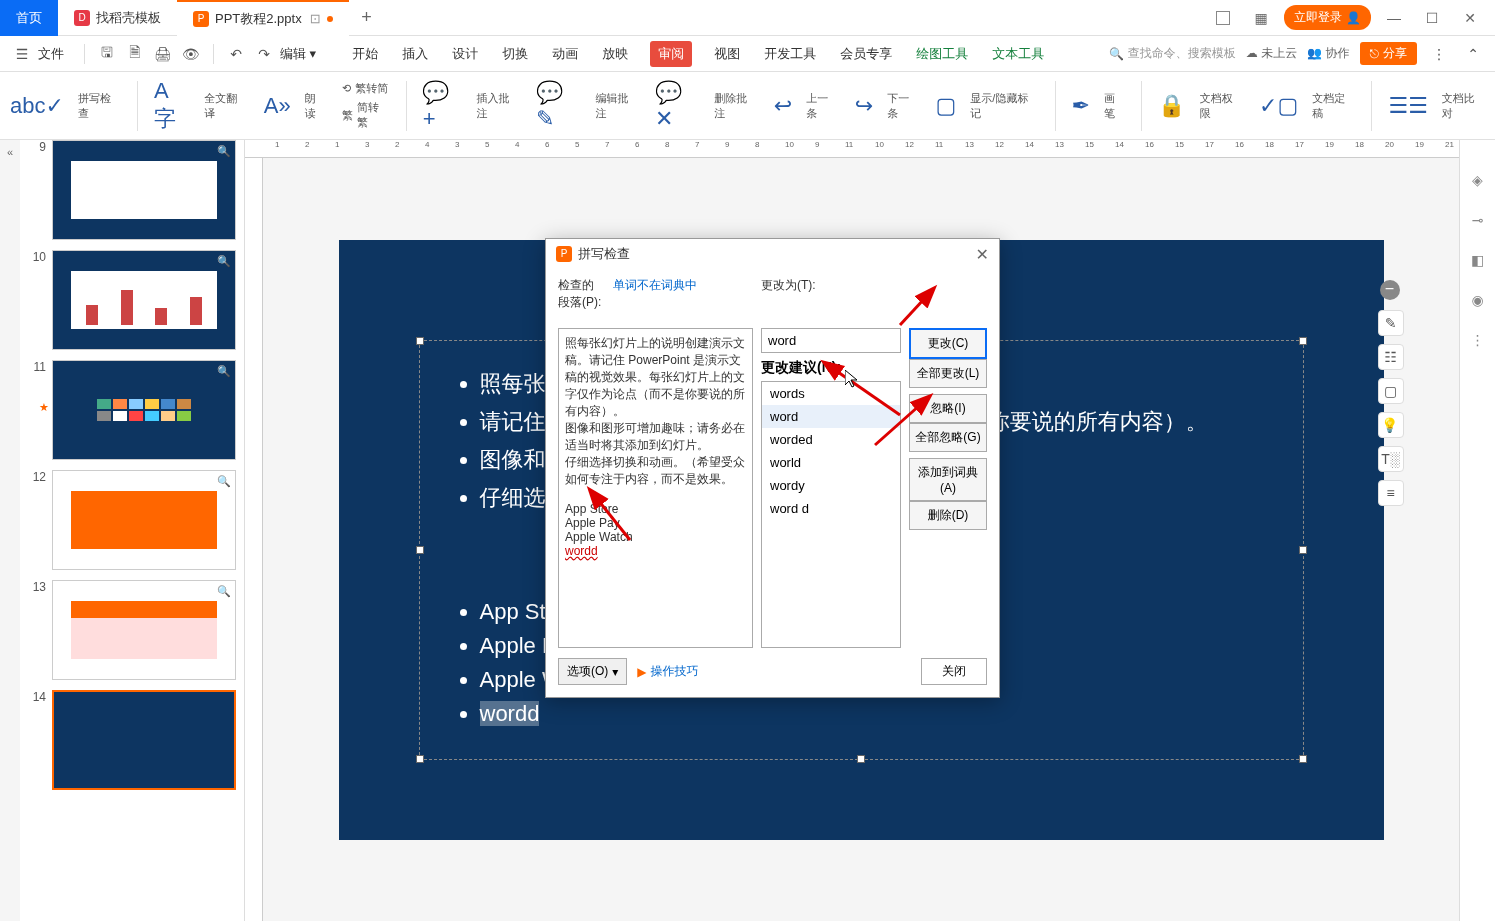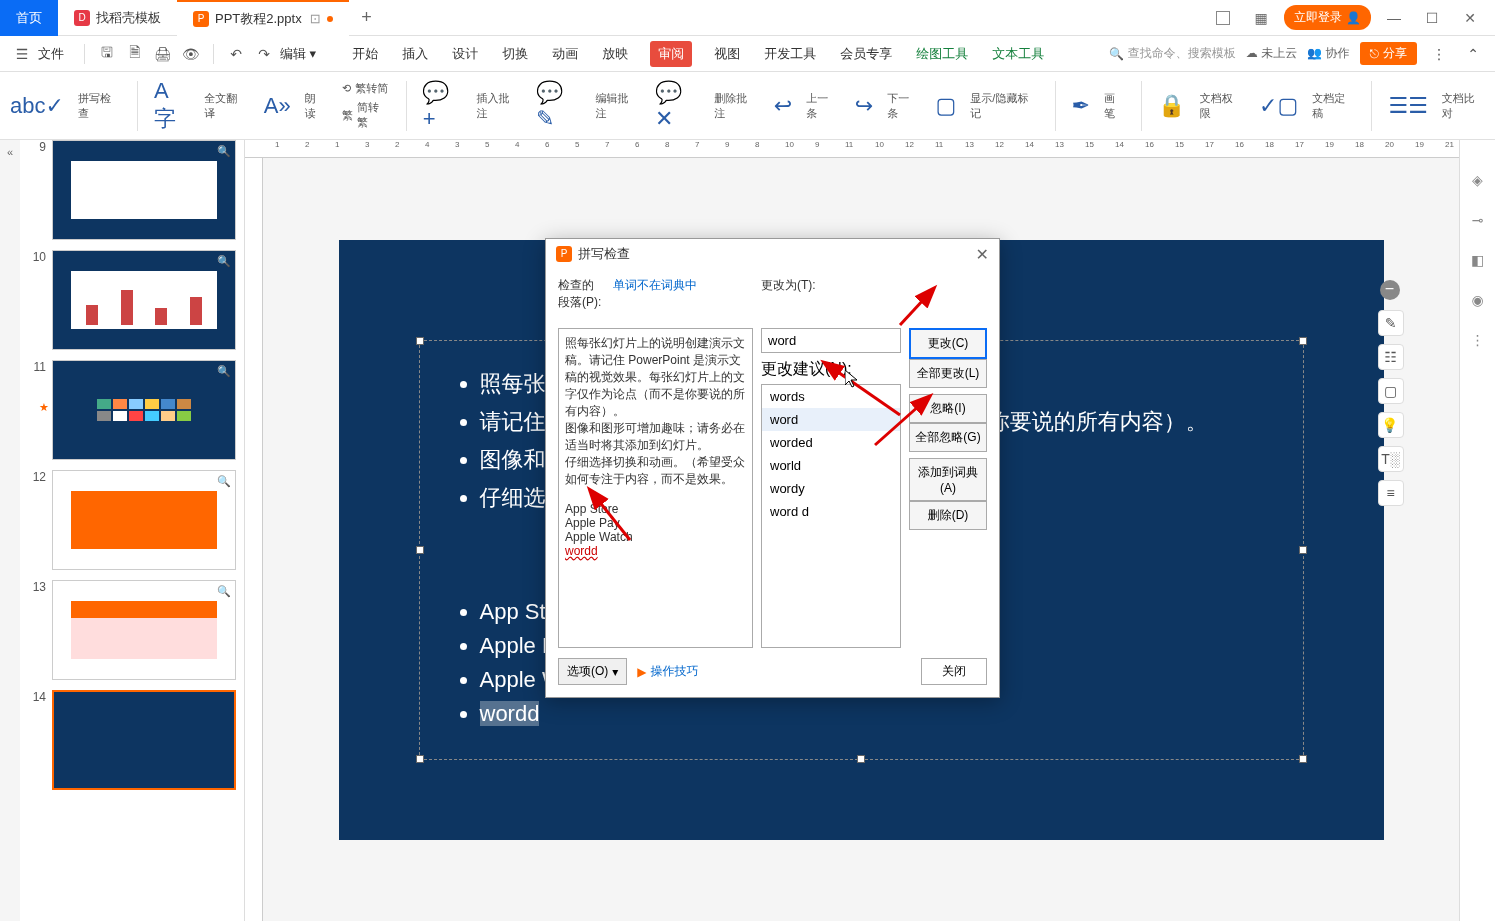--- a/index.html
+++ b/index.html
@@ -90,21 +90,21 @@
     .dialog-row1 .c1 { flex: 1; }
     .dialog-link { color: #0066cc; width:140px; }
     .dialog-main { display: flex; gap: 8px; }
     .paragraph-box { width: 195px; height: 320px; border: 1px solid #aaa; padding: 6px; font-size: 12px; color: #333; overflow: hidden; }
     .paragraph-box .red { color: #c00; text-decoration: underline wavy #c00; }
     .watermark { position: absolute; left: 630px; top: 380px; display:flex; align-items:center; gap:6px; pointer-events:none; }
     .watermark-logo { width:32px; height:28px; background:#0a6cf5; clip-path: polygon(50% 0, 100% 40%, 80% 100%, 20% 100%, 0 40%); }
     .watermark-text { font-size:14px; font-weight:bold; color:#444; }
     .watermark-sub { font-size:8px; color:#888; }
     .suggest-col { width: 140px; display: flex; flex-direction: column; }
-    .suggest-label { font-size: 16px; margin-bottom: 4px; }
+    .suggest-label { font-size: 14px; margin-bottom: 4px; font-weight: bold; }
     .suggest-input { border: 1px solid #aaa; padding: 4px 6px; font-size: 13px; margin-bottom: 6px; }
     .suggest-list { border: 1px solid #aaa; flex: 1; font-size: 13px; }
     .suggest-item { padding: 4px 8px; cursor: pointer; }
     .suggest-item.hover { background: #e8f0fa; }
     .cursor-arrow { position: absolute; left: 845px; top: 370px; font-size: 16px; color: #000; z-index: 200; pointer-events:none; }
     .btn-col { width: 78px; display: flex; flex-direction: column; }
     .dlg-btn { border: 1px solid #aaa; background: #f5f5f5; padding: 5px 4px; font-size: 12px; text-align: center; cursor: pointer; }
     .dlg-btn.primary { border: 2px solid #0a6cf5; }
     .dialog-footer { display: flex; align-items: center; gap: 10px; margin-top: 10px; }
     .opt-btn { border: 1px solid #aaa; background: #f0f0f0; padding: 4px 8px; font-size: 12px; display: flex; align-items: center; gap: 4px; }

